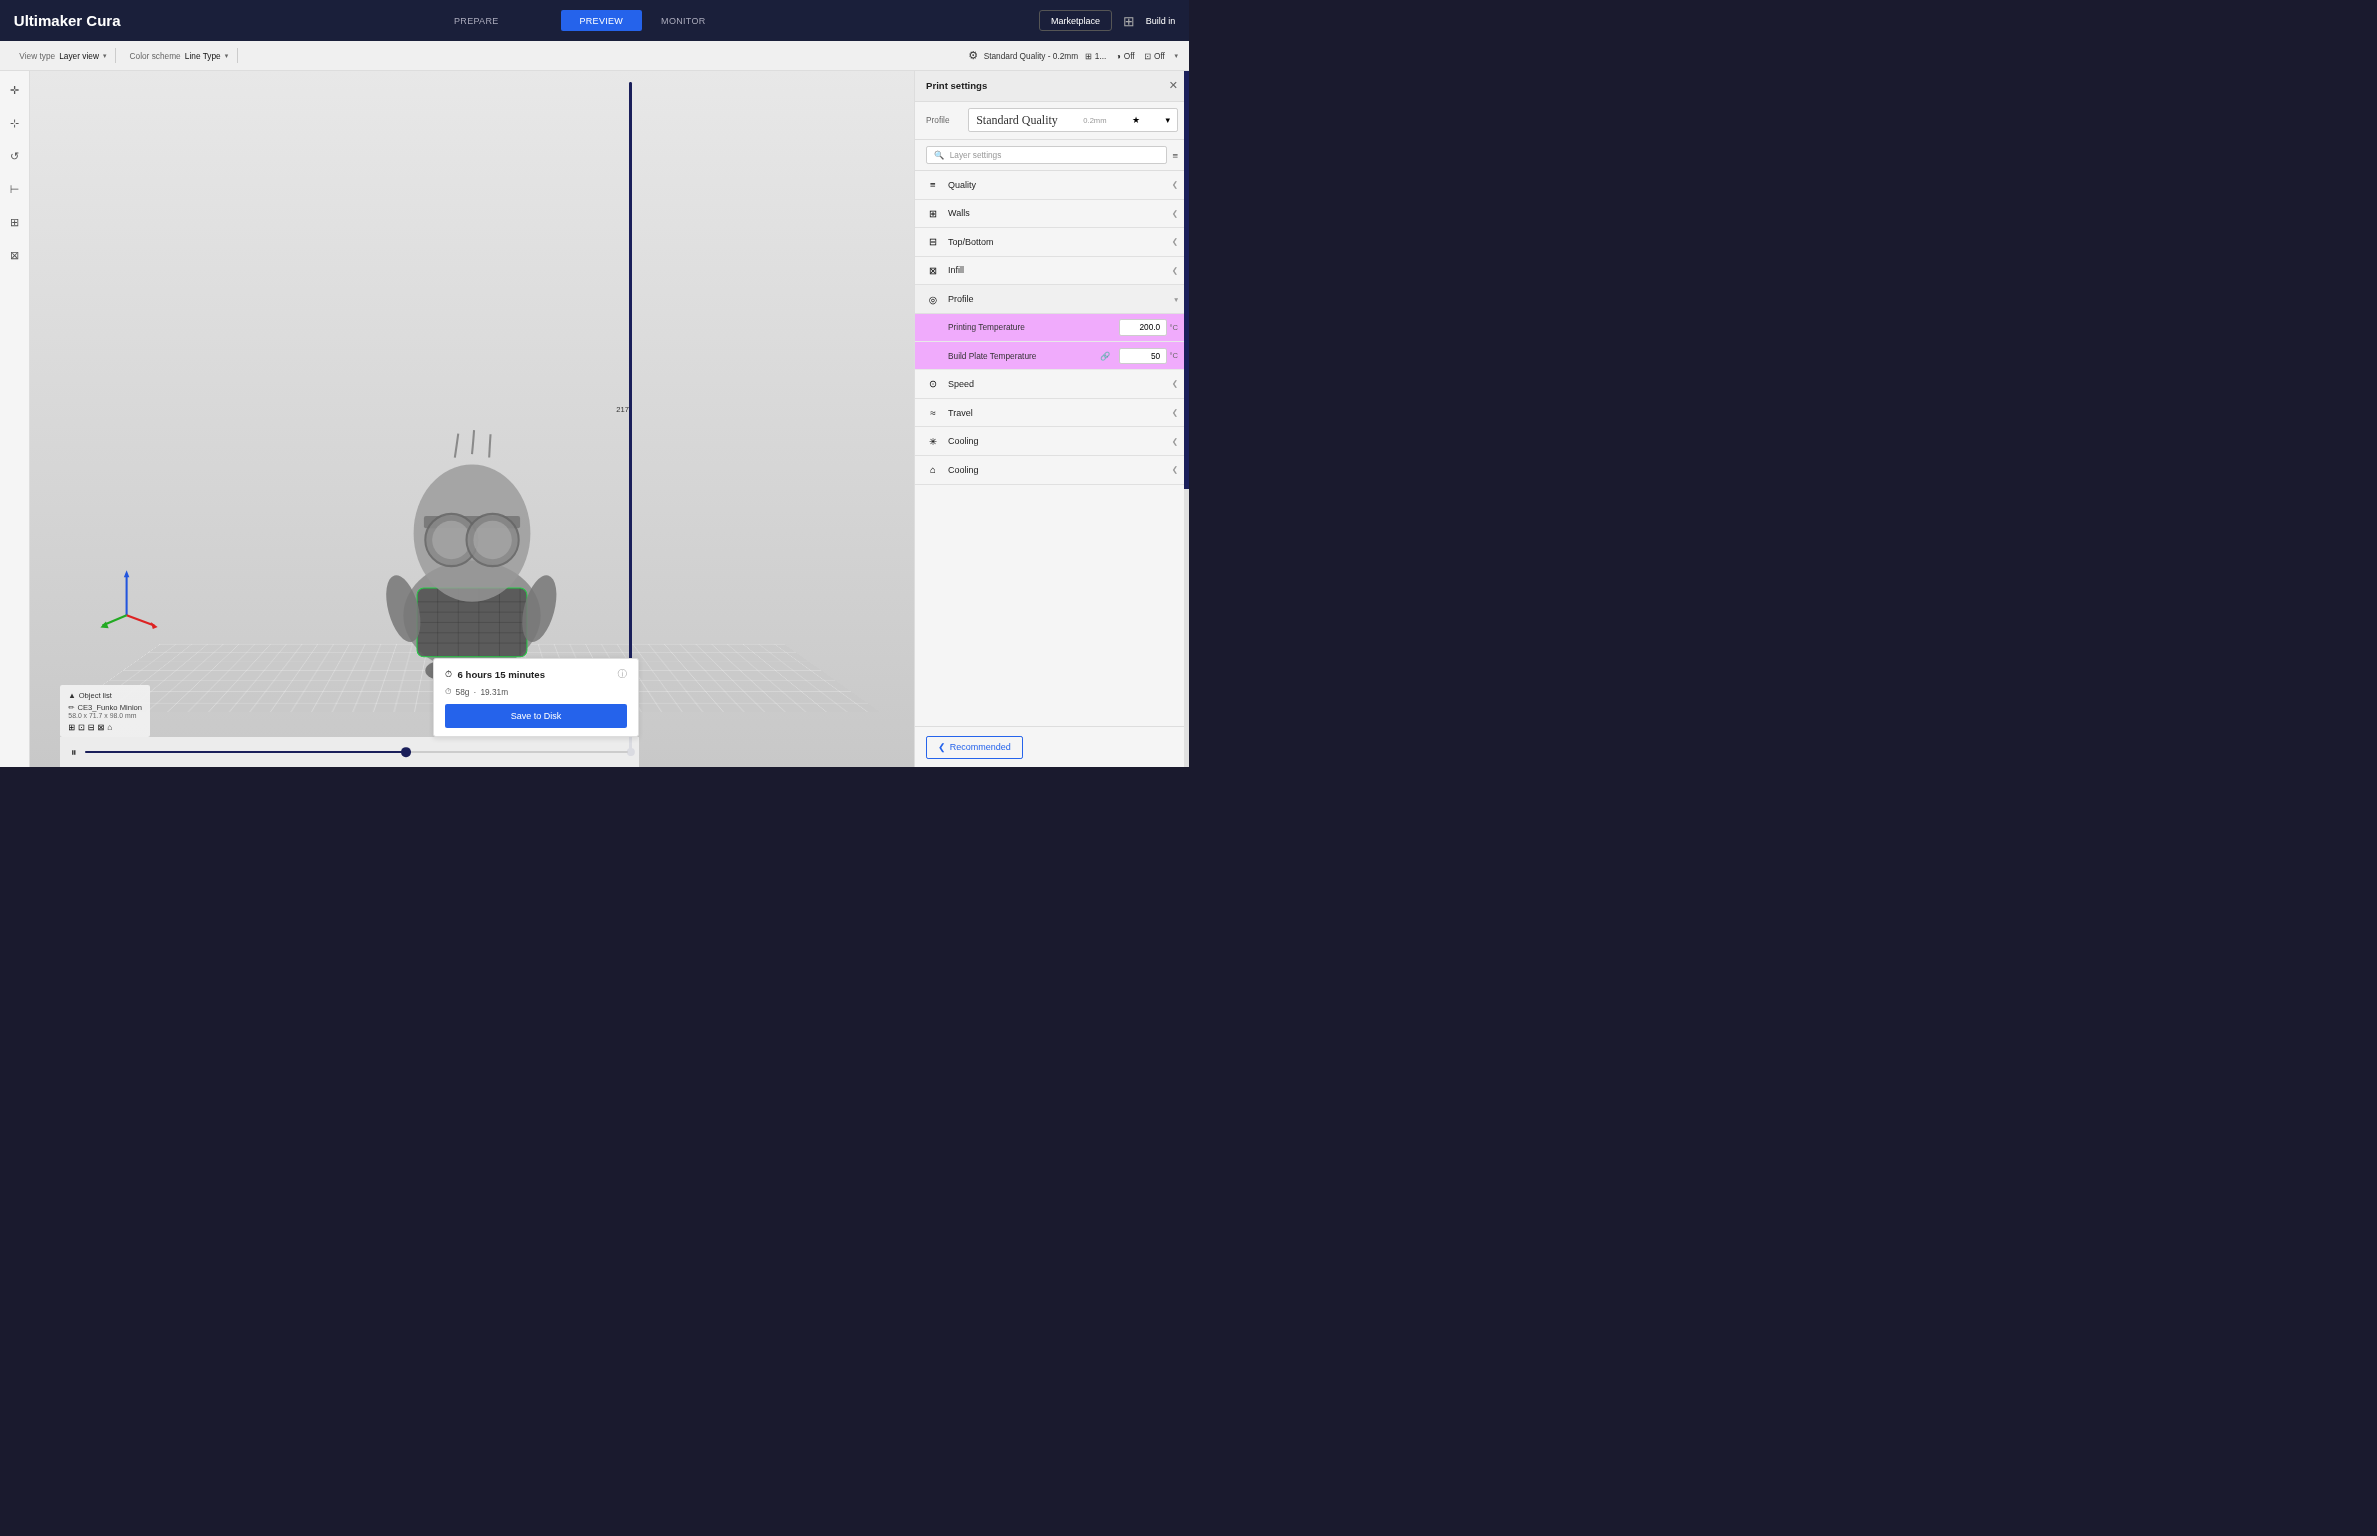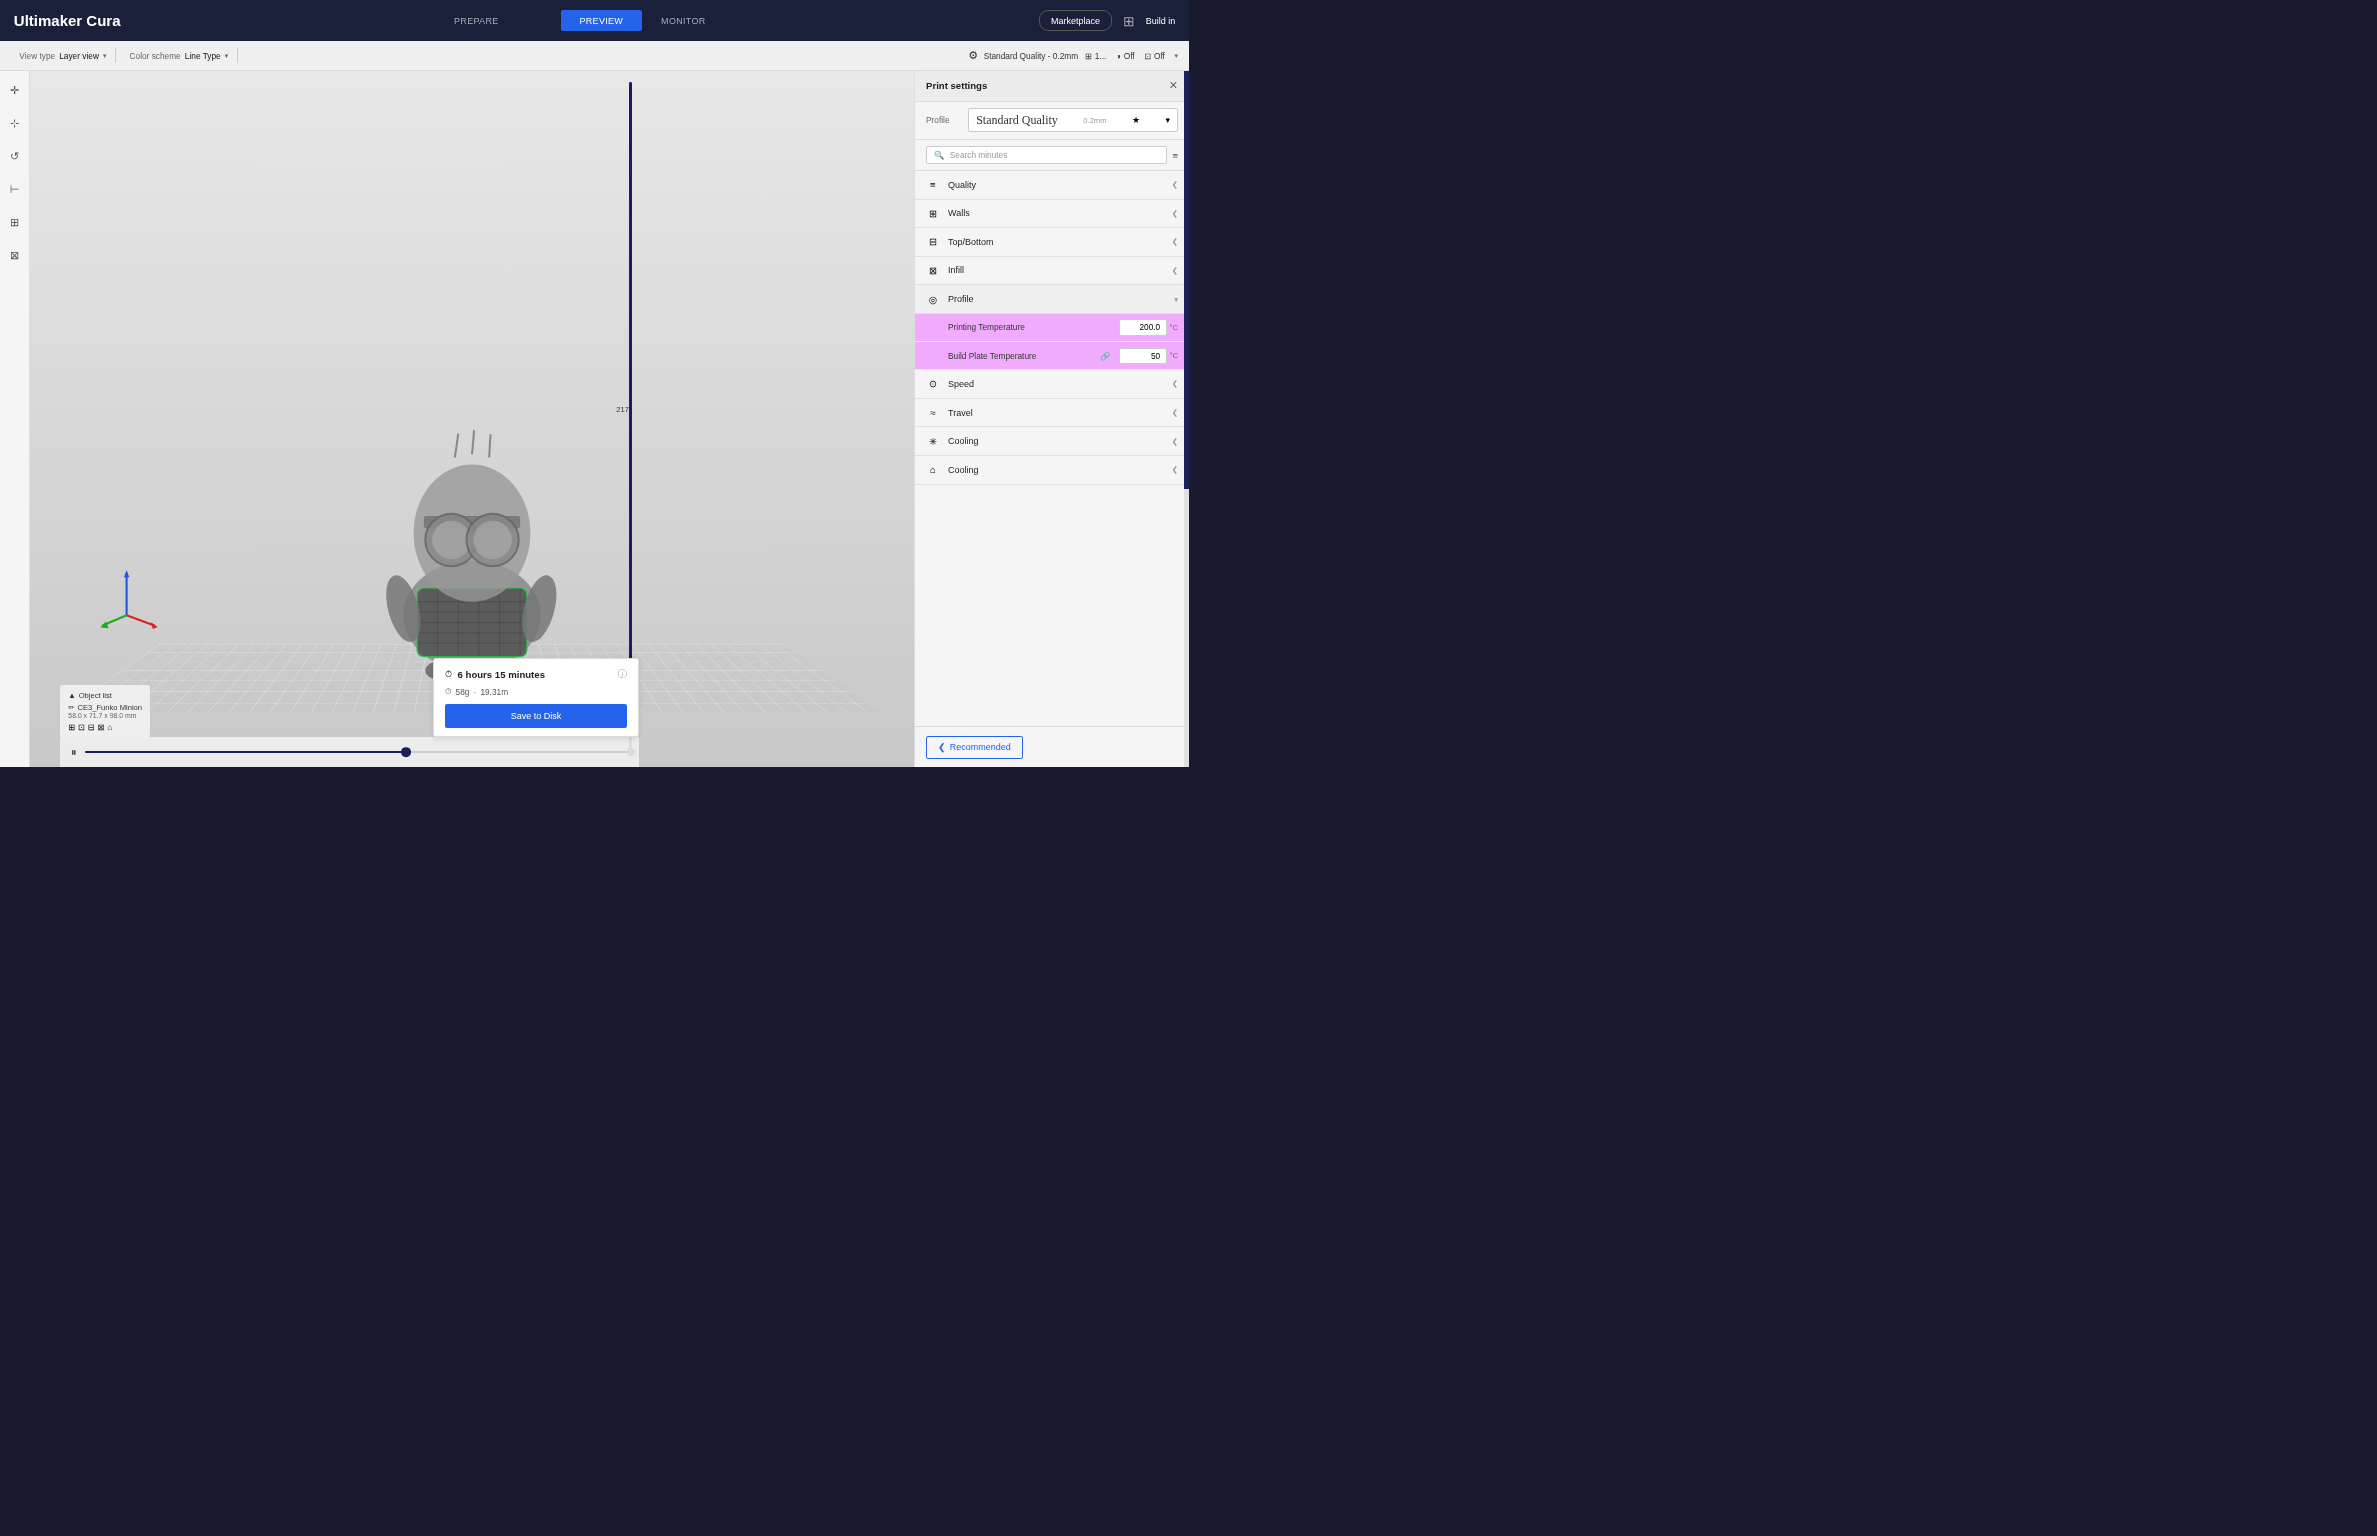--- a/index.html
+++ b/index.html
@@ -42,21 +42,21 @@
     .nav-right {
       display: flex;
       align-items: center;
       gap: 11px;
     }
     .marketplace-btn {
       border: 0.7px solid #555;
       color: white;
       background: transparent;
       padding: 4.1px 11px;
-      border-radius: 9px;
+      border-radius: 3px;
       cursor: pointer;
       font-size: 9px;
     }
     .grid-icon { color: #aaa; font-size: 13.8px; cursor: pointer; }
     .signin-btn {
       color: white;
       font-size: 9px;
       cursor: pointer;
     }
 
@@ -598,21 +598,21 @@
         <span class="ps-profile-value">Standard Quality</span>
         <span class="ps-profile-sub">0.2mm</span>
         <span>★</span>
         <span>▾</span>
       </div>
     </div>
 
     <div class="ps-search">
       <div class="ps-search-input">
         <span class="ps-search-icon">🔍</span>
-        <span class="ps-search-text">Search minutes</span>
+        <span class="ps-search-text">Layer settings</span>
       </div>
       <span class="ps-filter-icon">≡</span>
     </div>
 
     <div class="ps-categories">
 
       <div class="ps-category">
         <div class="ps-category-icon">≡</div>
         <span class="ps-category-name">Quality</span>
         <span class="ps-category-arrow">❮</span>

